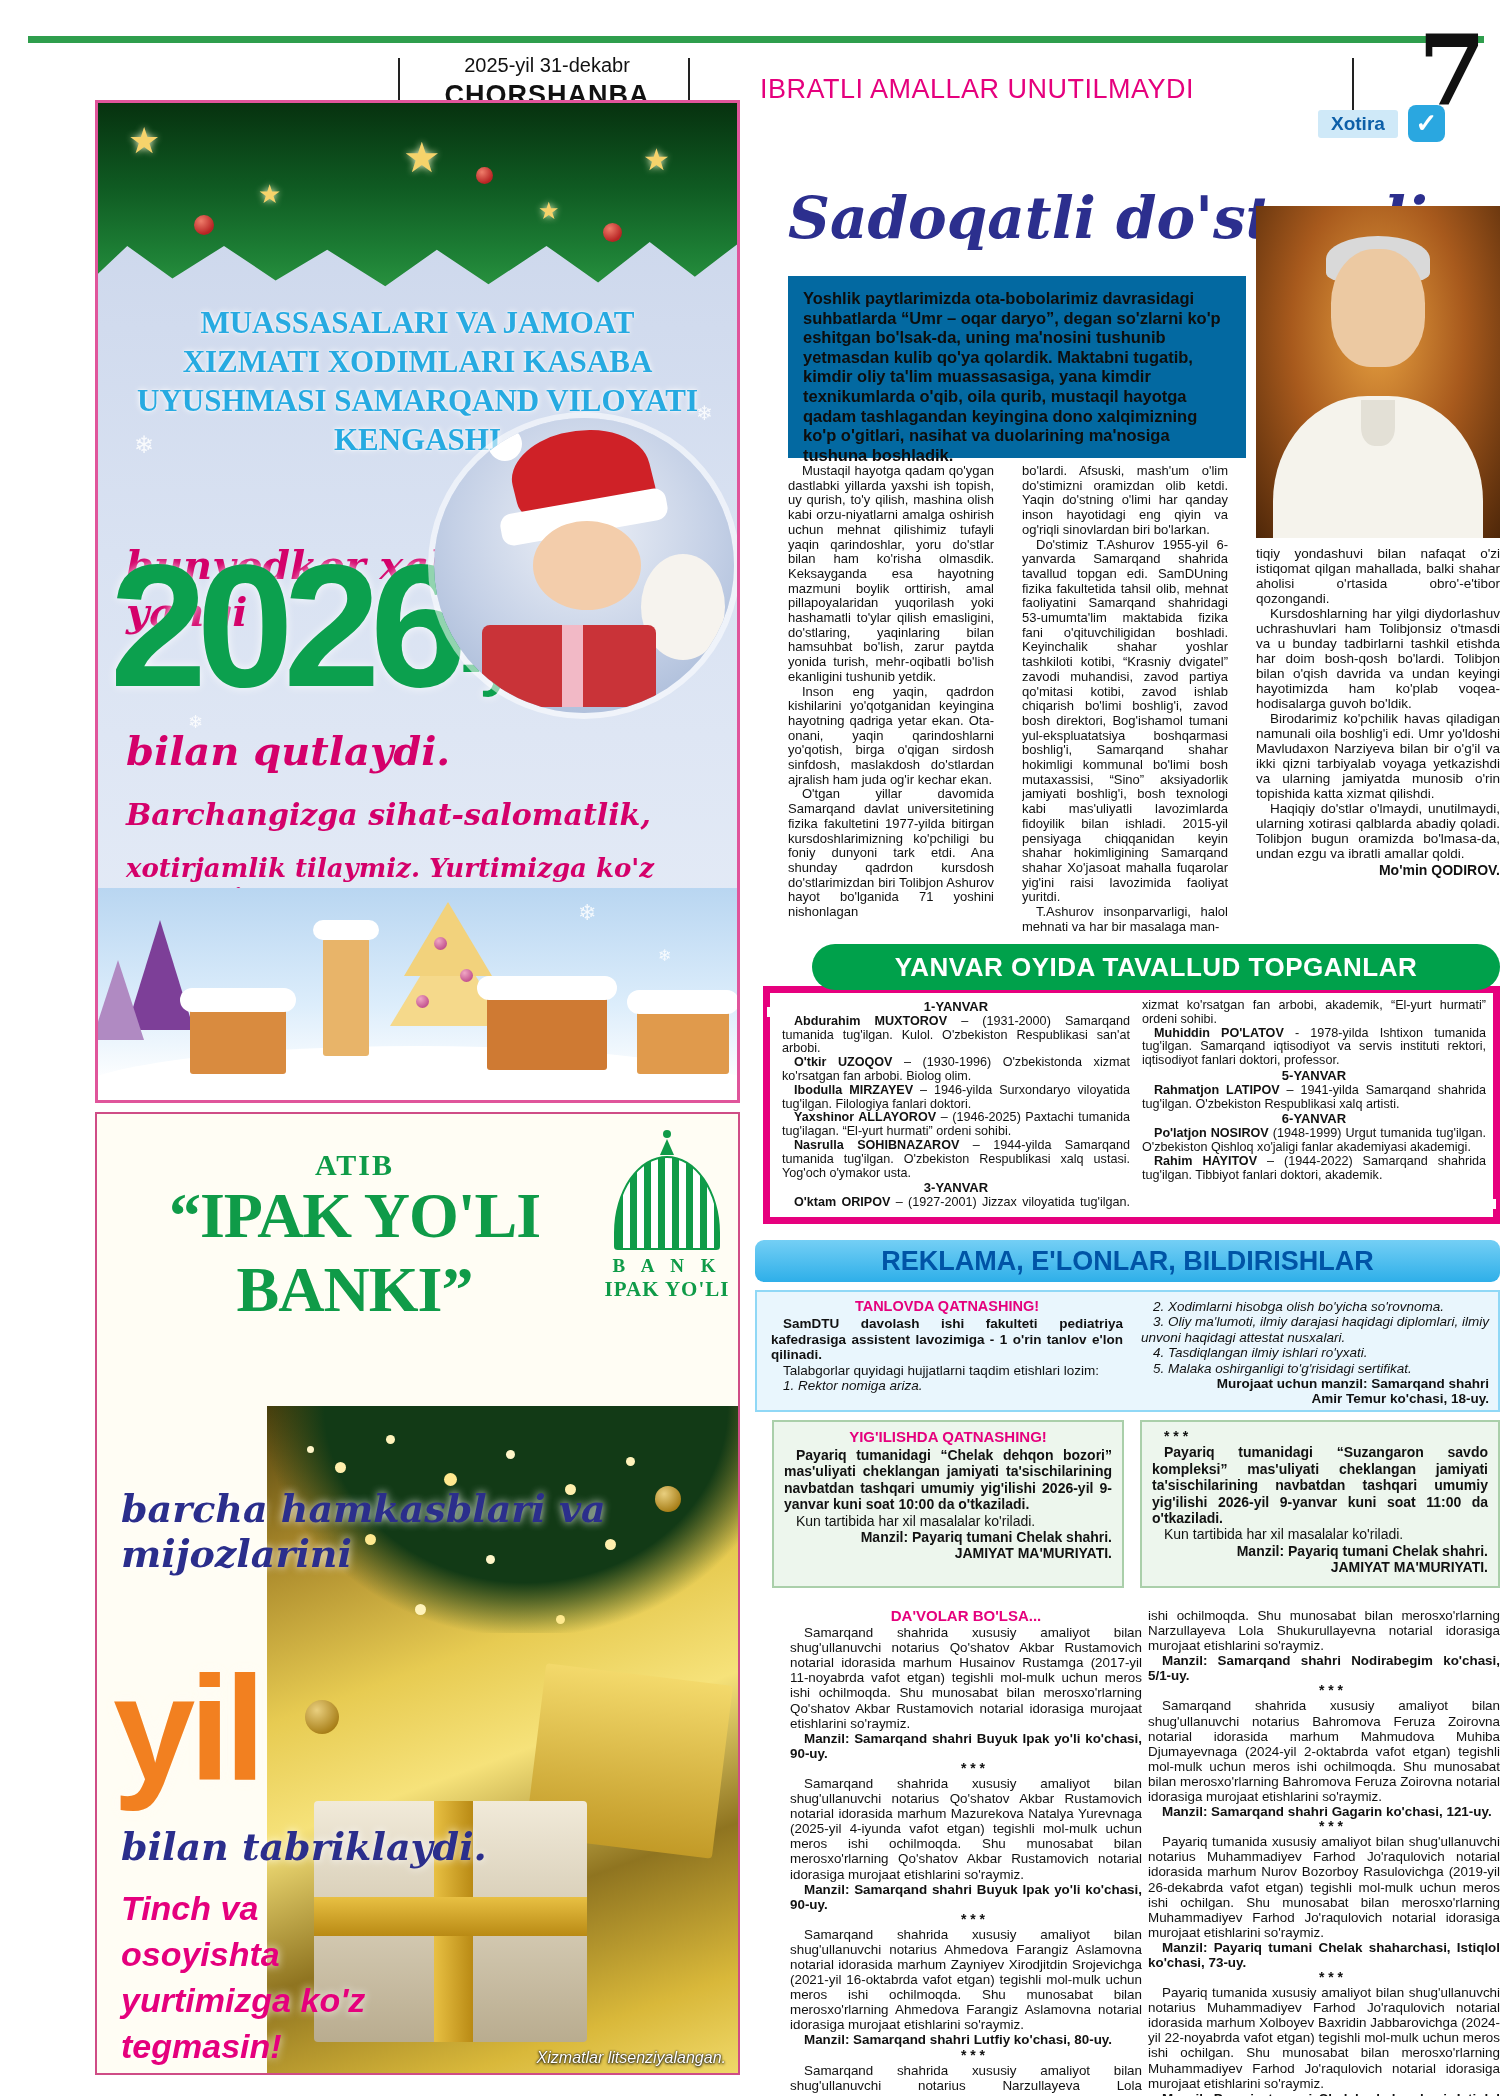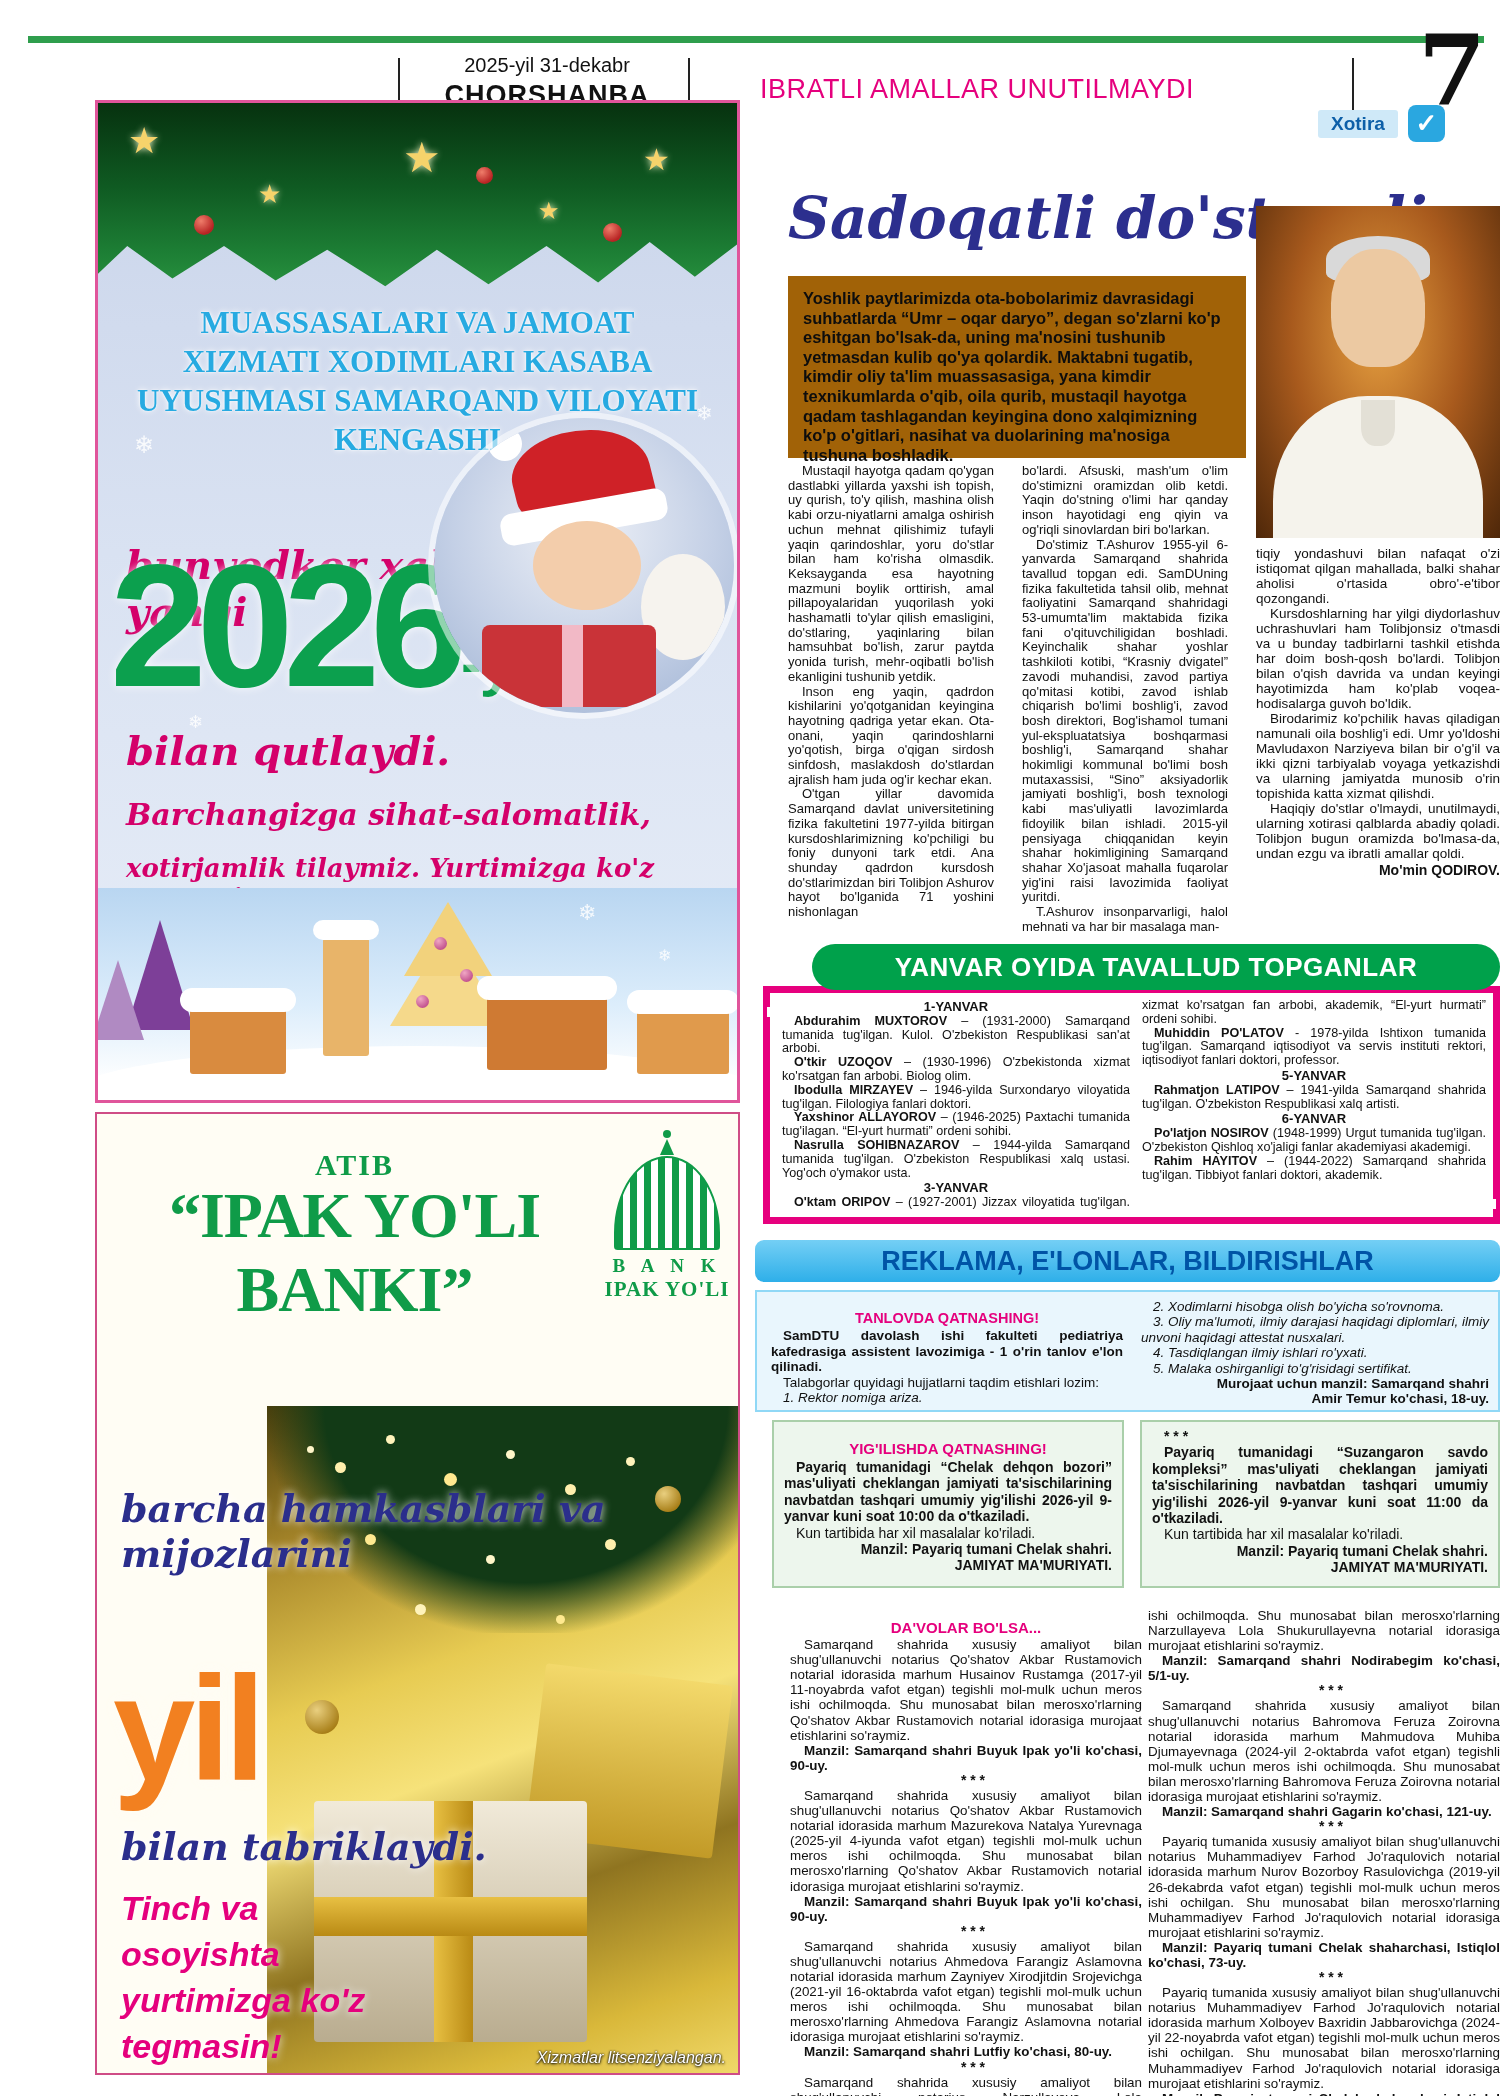--- a/index.html
+++ b/index.html
@@ -117,21 +117,21 @@
   .man-photo{left:1256px;top:206px;width:244px;height:332px;overflow:hidden;
      background:radial-gradient(ellipse at 50% 38%,#e6a040 0%,#a85a1d 50%,#4e2709 100%);}
   .man-hair{position:absolute;left:50%;top:9%;width:104px;height:46px;transform:translateX(-50%);
             background:#d9d9d9;border-radius:50% 50% 20% 20%;}
   .man-head{position:absolute;left:50%;top:13%;width:94px;height:118px;transform:translateX(-50%);
             background:#ecc9a2;border-radius:46% 46% 42% 42%;}
   .man-shirt{position:absolute;left:50%;bottom:-8px;width:210px;height:150px;transform:translateX(-50%);
             background:#f5f3ec;border-radius:45% 45% 0 0/70% 70% 0 0;}
   .man-collar{position:absolute;left:50%;top:4px;width:34px;height:46px;transform:translateX(-50%);
             background:#e3e0d6;border-radius:0 0 40% 40%;}
-  .intro-box{left:788px;top:276px;width:458px;height:182px;background:#a16207;padding:13px 15px;
+  .intro-box{left:788px;top:276px;width:458px;height:182px;background:#0369a1;padding:13px 15px;
              font-size:16.5px;font-weight:700;line-height:19.6px;color:#0d0d0d;}
   .acol{font-size:13px;line-height:14.7px;text-align:justify;overflow:hidden;}
   .acol p{margin:0;text-indent:14px;}
   .acol p.noind{text-indent:0;}
   .acol1{left:788px;top:464px;width:206px;height:472px;}
   .acol2{left:1022px;top:464px;width:206px;height:472px;}
   .acol3{left:1256px;top:546px;width:244px;height:378px;font-size:13.5px;line-height:15px;}
   .byline{text-align:right;font-weight:700;font-size:14px;margin-top:2px;}
 
   
@@ -147,21 +147,21 @@
   .bname{font-weight:700;}
 
   
   .rk-banner{left:755px;top:1240px;width:745px;height:42px;border-radius:9px;
      background:linear-gradient(180deg,#74cff5,#2eafe9);color:#0054a6;font-weight:800;font-size:27px;
      text-align:center;line-height:42px;}
   .tz-box{left:755px;top:1290px;width:745px;height:122px;background:#e9f6fd;border:2px solid #90d8f6;overflow:hidden;}
   .tz-col{position:absolute;top:7px;font-size:13.5px;line-height:15.4px;text-align:justify;}
   .tz-left{left:14px;width:352px;}
   .tz-right{left:384px;width:348px;font-style:italic;}
-  .mag-head{color:#e5007d;font-weight:700;font-size:14.5px;text-align:center;margin-bottom:2px;margin-top:12px;}
+  .mag-head{color:#e5007d;font-weight:700;font-size:14.5px;text-align:center;margin-bottom:2px;}
   .tz-col p{margin:0;text-indent:12px;}
   .tz-addr{font-style:normal;font-weight:700;text-align:right;text-indent:0 !important;}
 
   .mt-box{top:1420px;height:168px;background:#edf6ed;border:2px solid #aacfaa;overflow:hidden;padding:6px 10px;}
   .mt-left{left:772px;width:352px;}
   .mt-right{left:1140px;width:360px;}
   .mt-box p{margin:0;font-size:14px;line-height:16.4px;text-align:justify;text-indent:12px;}
   .mt-bold{font-weight:700;}
   .mt-right-align{text-align:right !important;text-indent:0 !important;font-weight:700;}
   .stars-sep{text-align:center;font-weight:700;font-size:14px;line-height:15px;margin:0;}

